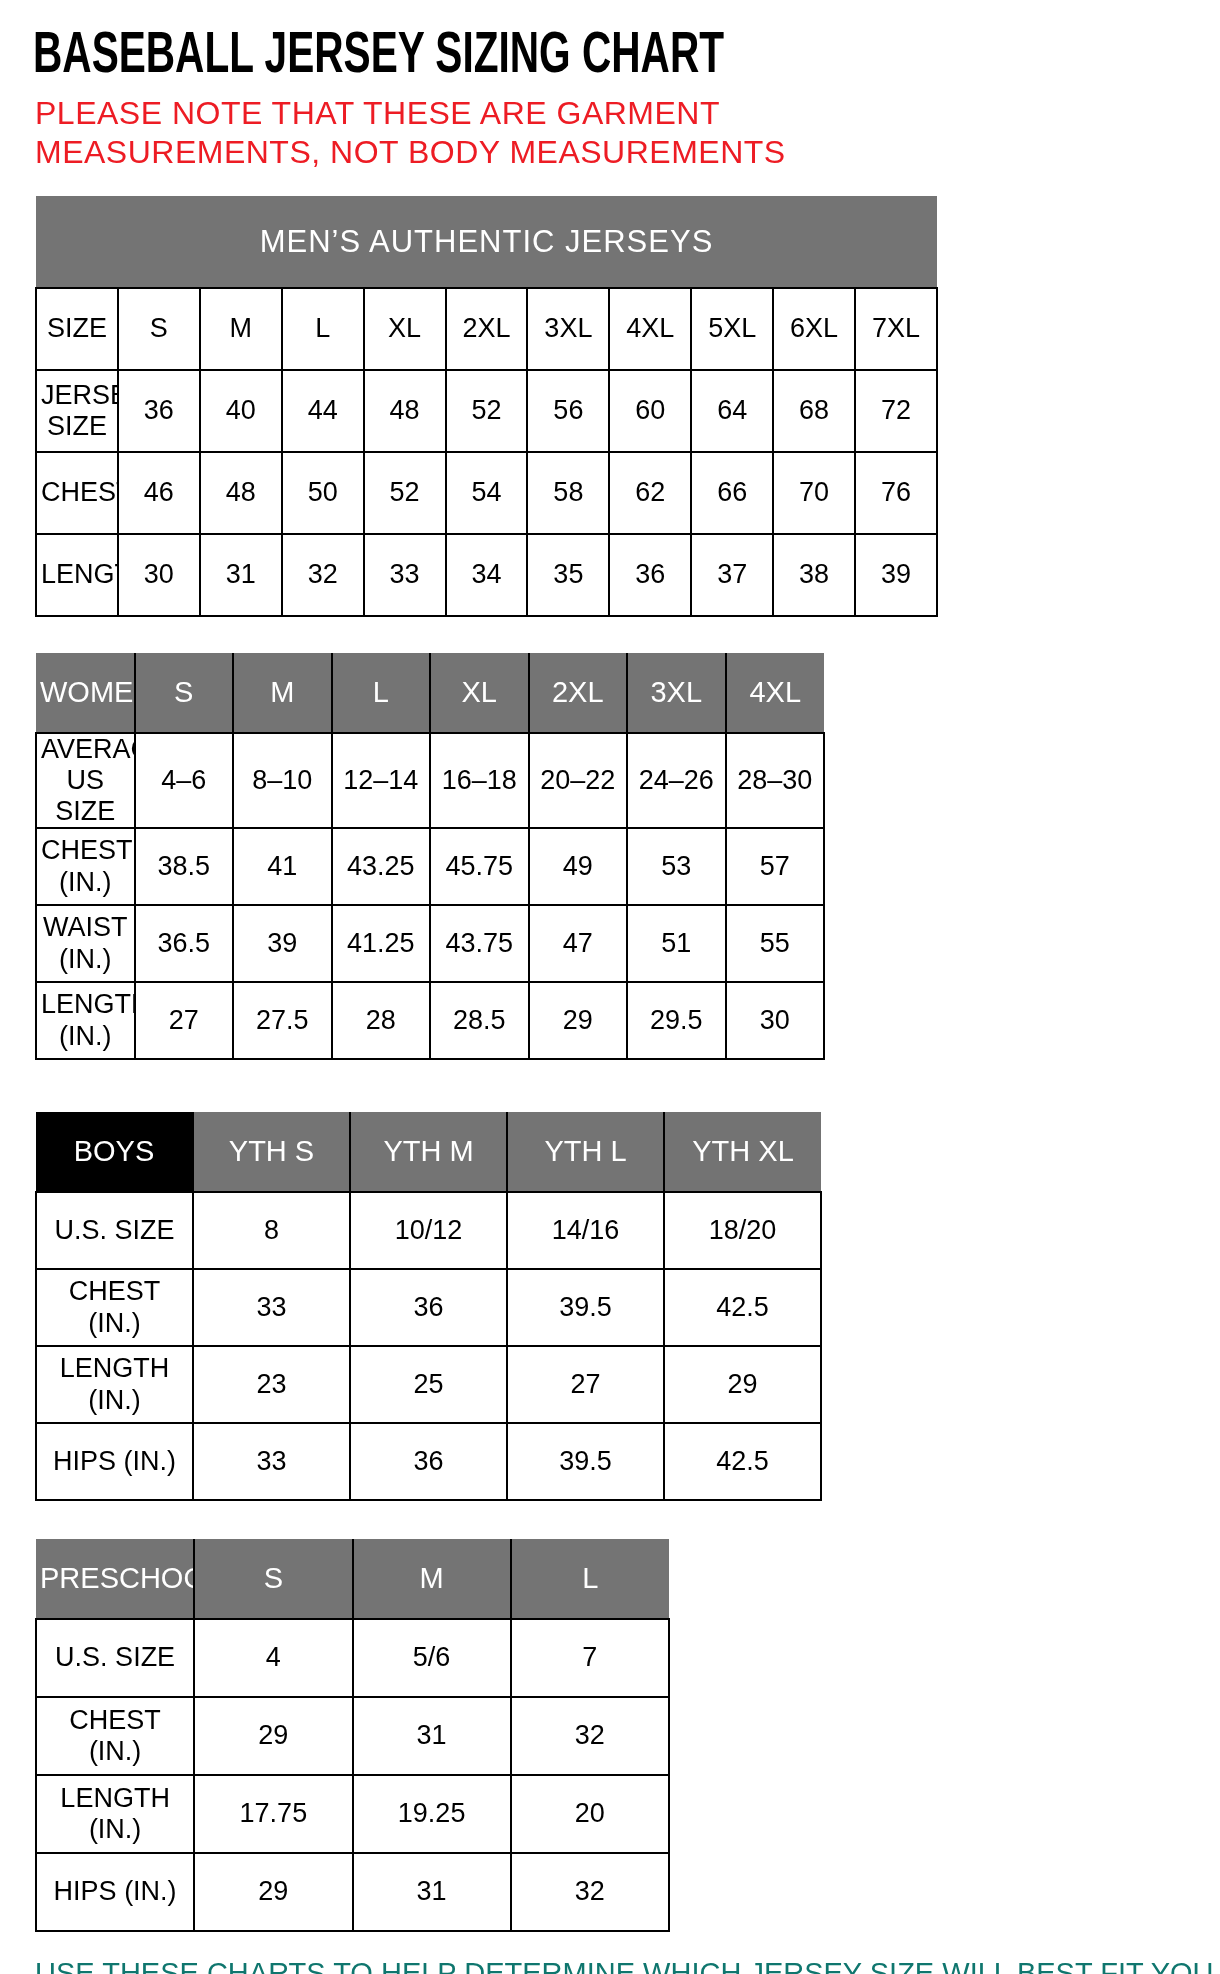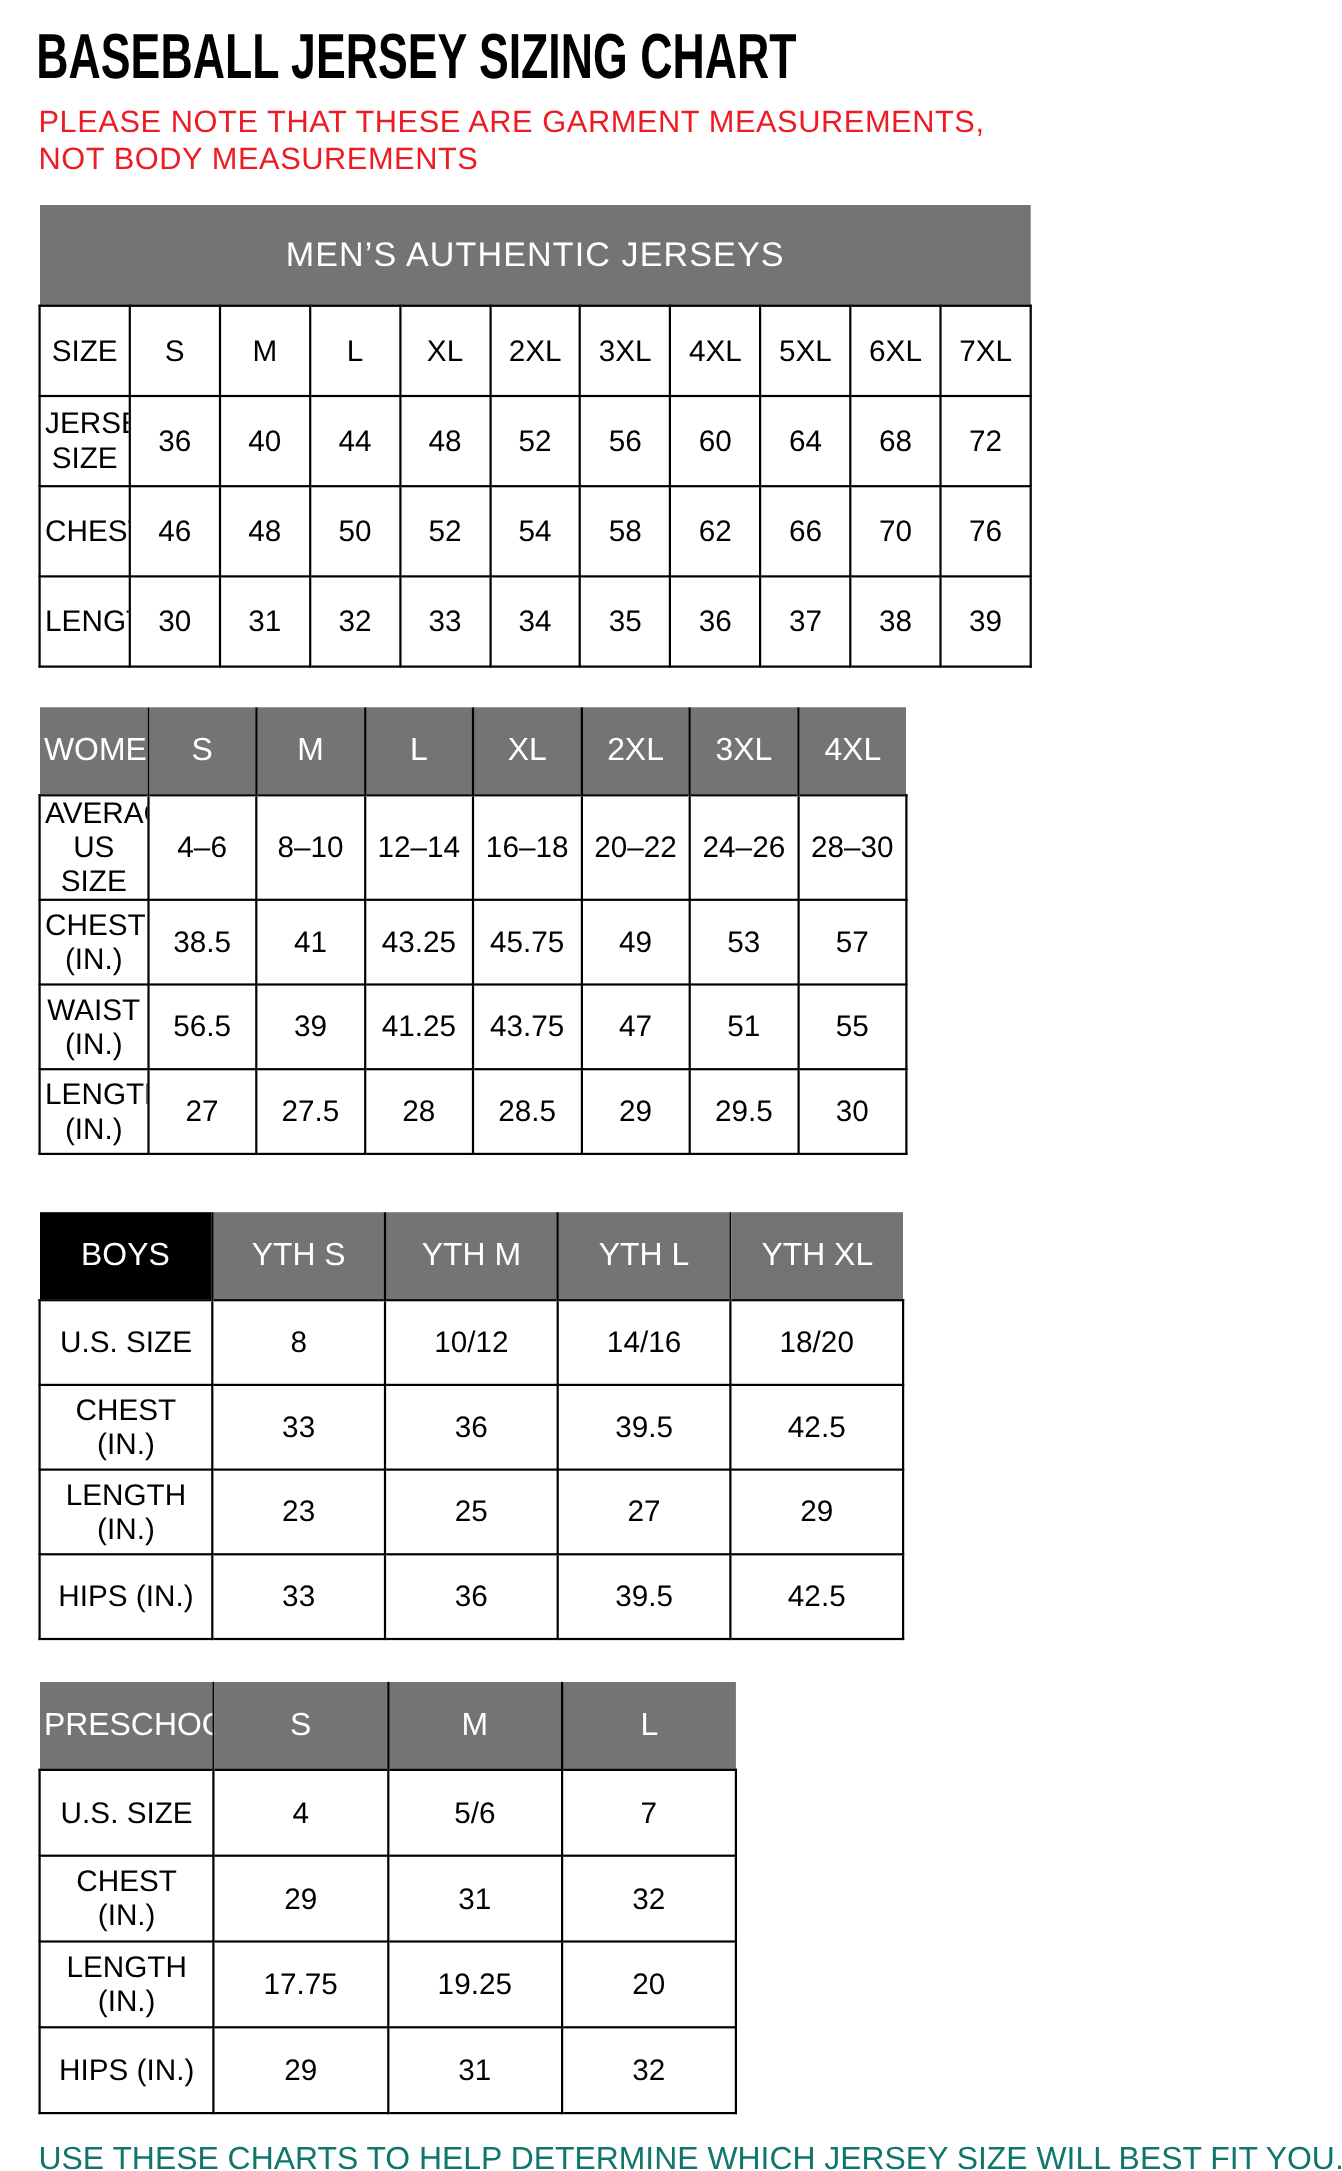--- a/index.html
+++ b/index.html
@@ -10,21 +10,21 @@
     color:#000;overflow:hidden;
   }
   .page-title{
     margin:4px 0 10px 0;
     font-size:58px;line-height:1.1;font-weight:bold;
     letter-spacing:0px;white-space:nowrap;
     transform:scaleX(0.70);transform-origin:left center;
   }
   .note{
     margin:0 0 24px 2px;max-width:900px;
-    font-size:28px;line-height:1.22;letter-spacing:.5px;
+    font-size:32px;line-height:1.22;letter-spacing:.5px;
     font-weight:normal;
   }
   .footer-note{
     margin:24px 0 0 2px;
     font-size:29px;line-height:1.2;letter-spacing:0px;
     white-space:nowrap;font-weight:normal;
   }
   .tbl-wrap{margin:0 0 0 2px;}
   .tbl-wrap.mens{margin-top:22px;}
   .tbl-wrap.womens{margin-top:36px;}
@@ -155,21 +155,21 @@
             <td>38.5</td>
             <td>41</td>
             <td>43.25</td>
             <td>45.75</td>
             <td>49</td>
             <td>53</td>
             <td>57</td>
           </tr>
           <tr>
             <th class="row-label">WAIST (IN.)</th>
-            <td>56.5</td>
+            <td>36.5</td>
             <td>39</td>
             <td>41.25</td>
             <td>43.75</td>
             <td>47</td>
             <td>51</td>
             <td>55</td>
           </tr>
           <tr>
             <th class="row-label">LENGTH (IN.)</th>
             <td>27</td>

